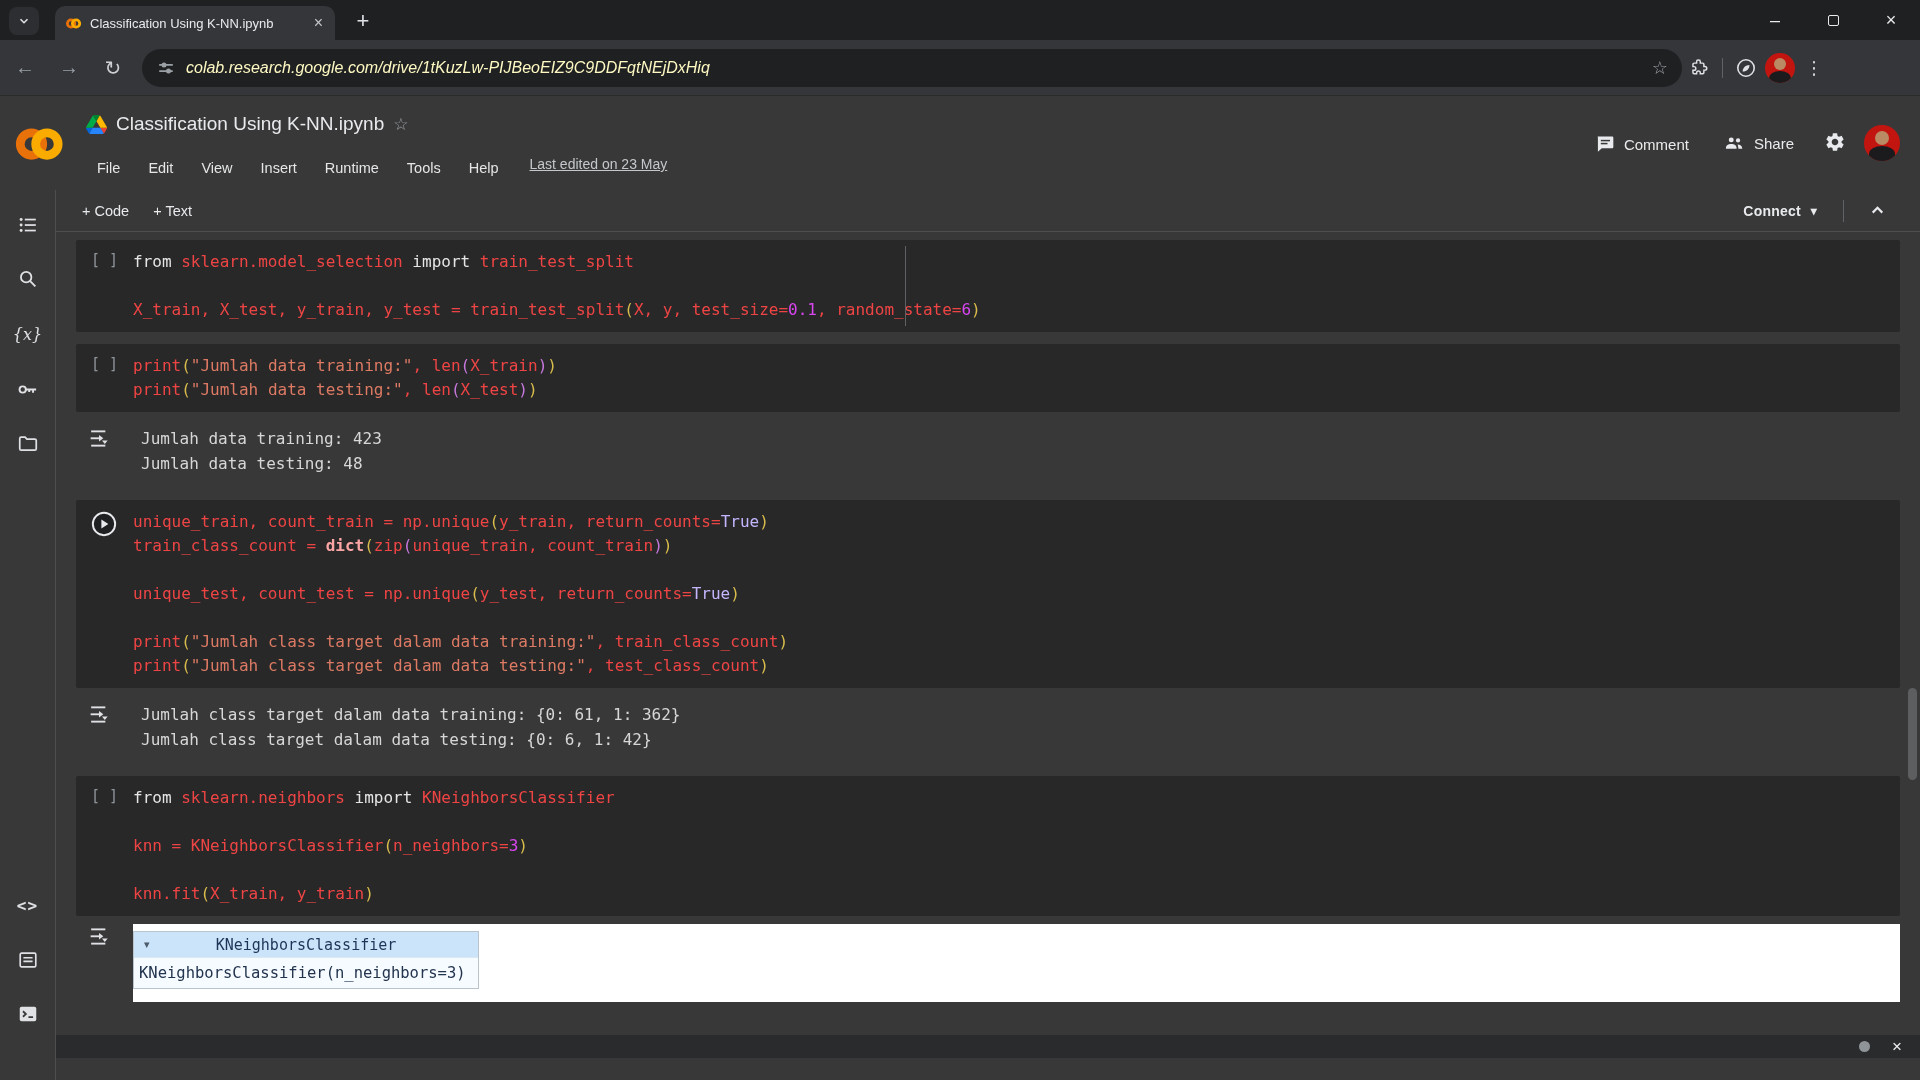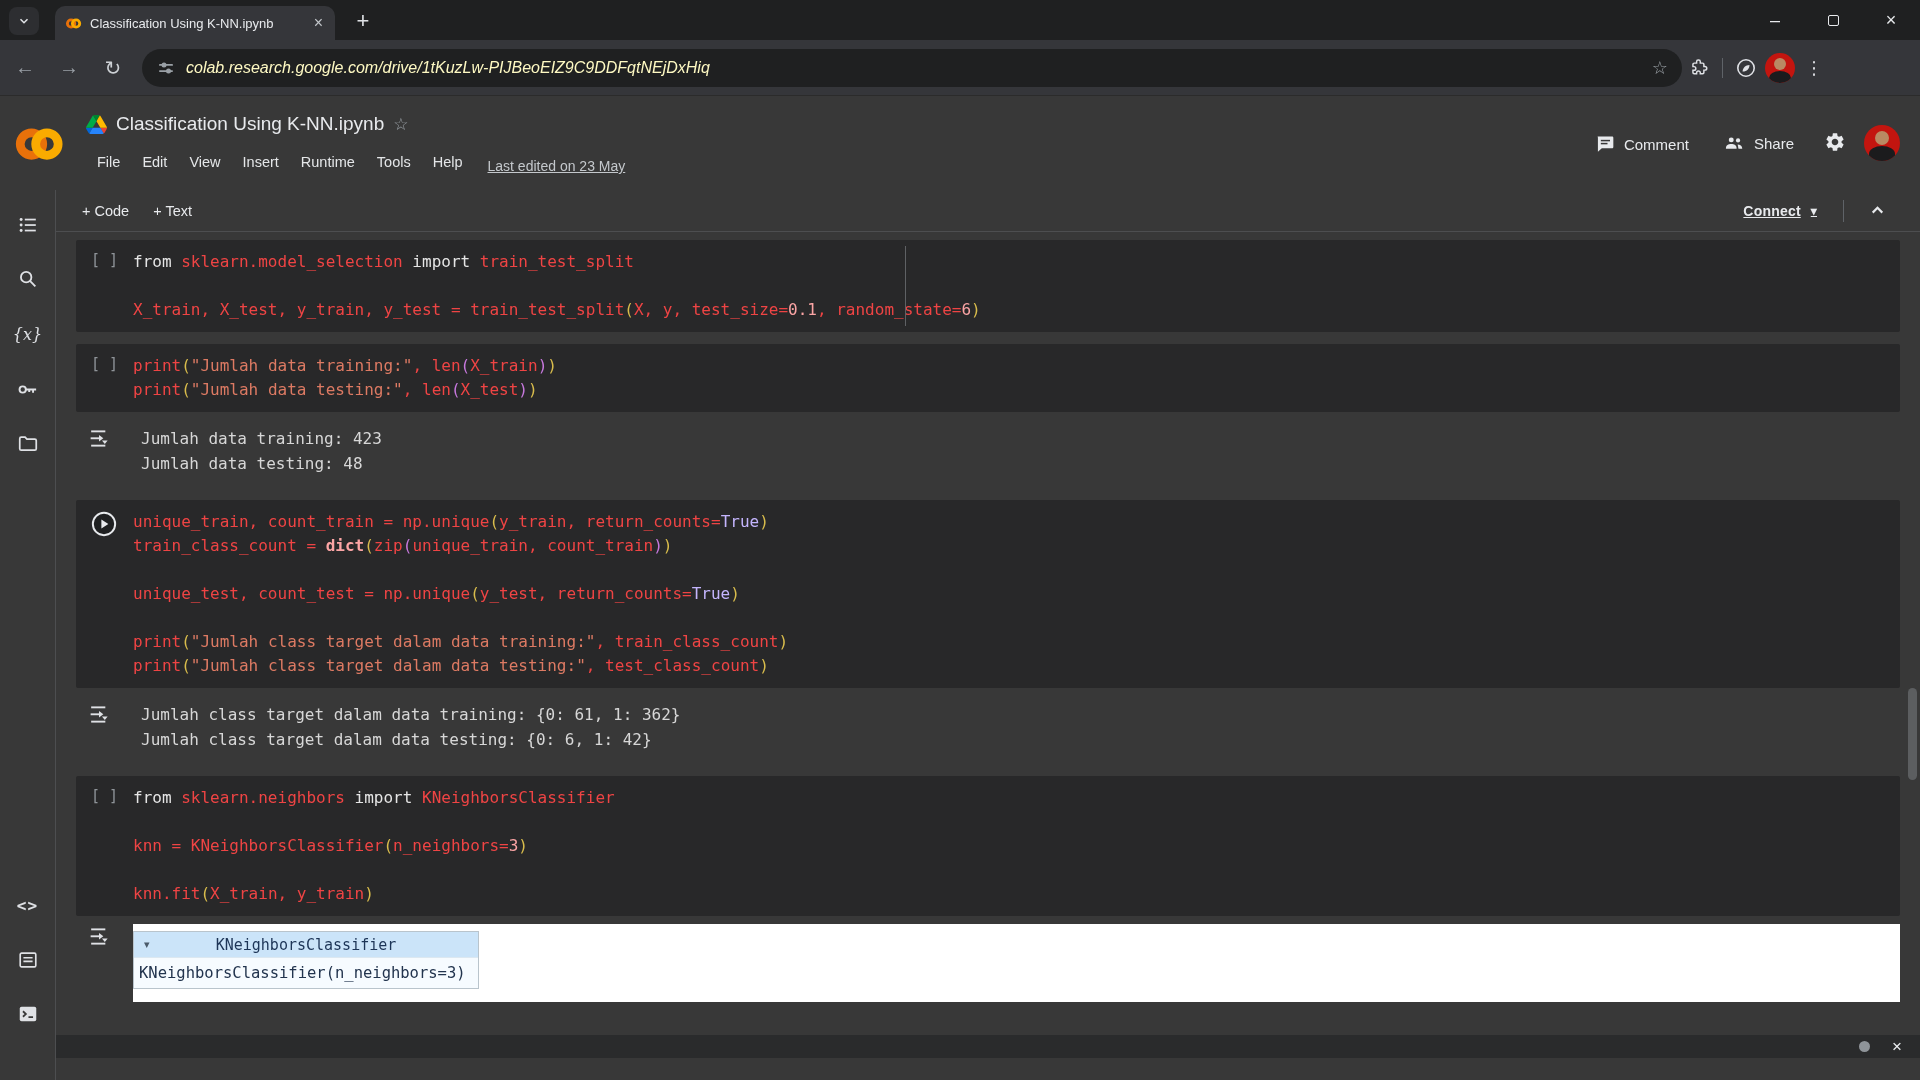--- a/index.html
+++ b/index.html
@@ -40,38 +40,38 @@
   .avatar .bodyshape { position:absolute; left:4px; top:18px; width:22px; height:14px; border-radius:50% 50% 0 0; background:#1b1b1d; }
   .kebab { color:#dfe1e5; font-size:18px; }
 
   
   .colab-header { position:absolute; left:0; top:97px; width:1920px; height:93px; background:#383838; }
   .colab-logo { position:absolute; left:14px; top:22px; }
   .head-main { position:absolute; left:86px; top:10px; }
   .title-row { display:flex; align-items:center; gap:9px; height:34px; }
   .nb-title { color:#e8eaed; font-size:19px; cursor:text; }
   .title-star { color:#9aa0a6; font-size:17px; cursor:pointer; }
-  .menu-row { display:flex; align-items:flex-end; gap:0; margin-top:9px; }
+  .menu-row { display:flex; align-items:flex-start; gap:6px; margin-top:15px; }
   .menu-item { color:#e4e6e8; font-size:14.5px; padding:4px 11px; border-radius:4px; cursor:pointer; }
   .last-edited { color:#c4c8cc; font-size:14px; margin-left:14px; text-decoration:underline; cursor:pointer; }
   .head-right { position:absolute; right:20px; top:26px; display:flex; align-items:flex-end; gap:10px; }
   .hbtn { display:flex; align-items:center; gap:9px; color:#e8eaed; font-size:15px; padding:7px 12px;
     border-radius:4px; cursor:pointer; }
   .gearbtn { width:38px; height:38px; display:flex; align-items:center; justify-content:center; cursor:pointer; }
   .avatar.big { width:36px; height:36px; }
   .avatar.big .head { left:11px; top:6px; width:14px; height:14px; }
   .avatar.big .bodyshape { left:5px; top:21px; width:26px; height:16px; }
 
   
   .toolbar { position:absolute; left:56px; top:190px; width:1864px; height:42px; background:#383838;
     border-bottom:1px solid #4d4e50; display:flex; align-items:center; padding:0 14px; }
   .tb-btn { color:#e8eaed; font-size:14.5px; padding:6px 12px; border-radius:4px; cursor:pointer; }
   .tb-right { margin-left:auto; display:flex; align-items:center; gap:8px; padding-right:14px; }
   .connect { color:#e8eaed; font-size:14px; font-weight:600; letter-spacing:.2px; cursor:pointer;
-    display:flex; align-items:center; gap:10px; padding:5px 8px;text-decoration:underline; }
+    display:flex; align-items:center; gap:10px; padding:5px 8px; }
   .caret-glyph { color:#e8eaed; font-size:12px; }
   .tbdiv { width:1px; height:22px; background:#5f6368; margin:0 10px; }
   .collapse-btn { width:30px; height:30px; display:flex; align-items:center; justify-content:center; cursor:pointer; }
 
   
   .sidebar { position:absolute; left:0; top:190px; width:56px; height:890px; background:#383838;
     border-right:1px solid #4d4e50; }
   .side-icon { position:absolute; left:50%; transform:translateX(-50%); width:40px; height:40px;
     display:flex; align-items:center; justify-content:center; cursor:pointer; color:#dfe1e5; }
   .vars-label { font-size:16px; color:#dfe1e5; font-family:"DejaVu Serif", serif; font-style:italic; }
@@ -86,21 +86,21 @@
   .outblock + .cell { margin-top:24px; }
   .gutter { width:57px; flex:0 0 57px; color:#8f9499; font-family:"DejaVu Sans Mono", monospace;
     font-size:15px; padding-left:15px; padding-top:1px; white-space:pre; cursor:pointer; }
   .codearea { flex:1; font-family:"DejaVu Sans Mono", monospace; font-size:16px; line-height:24px;
     color:#d9d9d9; cursor:text; }
   .cl { height:24px; white-space:pre; }
   .ruler { position:absolute; left:829px; top:6px; bottom:6px; width:1px; background:#5f6164; }
   .t-pl  { color:#ef4444; }
   .t-kw  { color:#e5e5e5; }
   .t-str { color:#dd7a63; }
-  .t-num { color:#fca5a5; }
+  .t-num { color:#d946ef; }
   .t-bool{ color:#c4b5fd; }
   .t-typ { color:#fca5a5;font-weight:bold; }
   .t-b1  { color:#d8bc4c; }
   .t-b2  { color:#c678dd; }
   .outgut { width:57px; flex:0 0 57px; padding-left:12px; padding-top:2px; cursor:pointer; }
   .outtext { flex:1; font-family:"DejaVu Sans Mono", monospace; font-size:16px; line-height:25px; color:#d7d7d7; }
   .ol { white-space:pre;margin-left:8px; }
 
   
   .widgetblock { margin-top:8px; }

